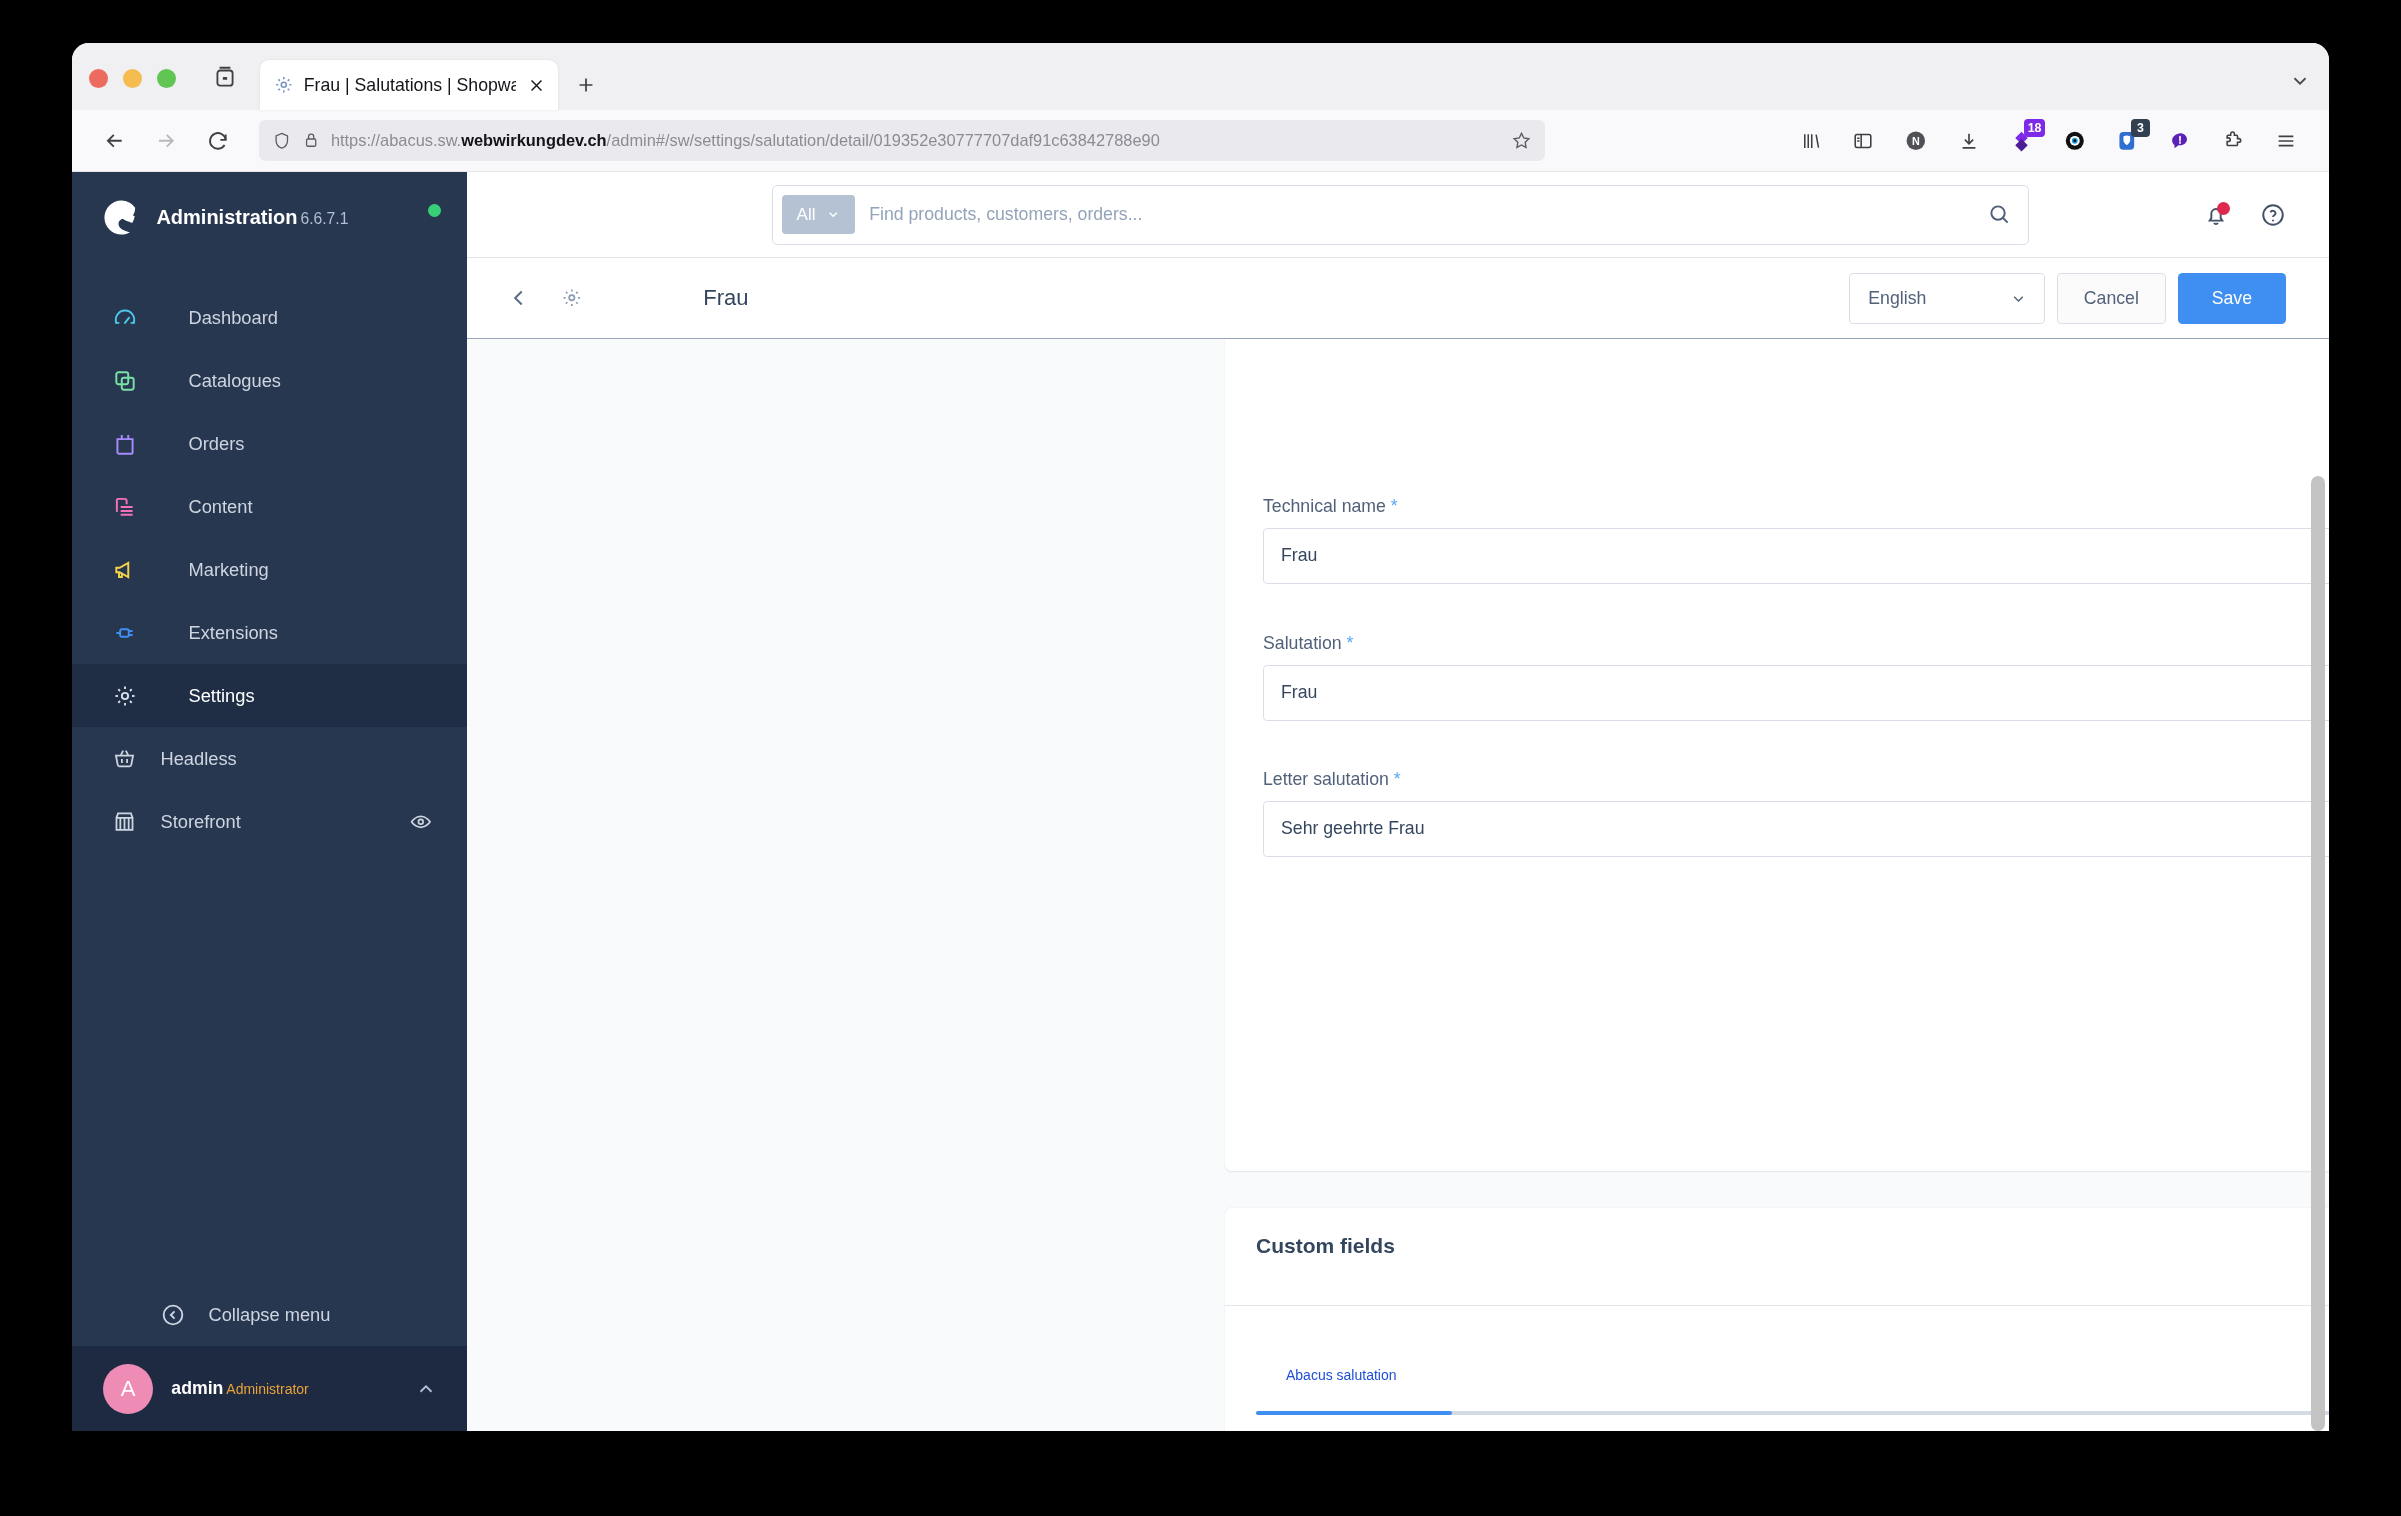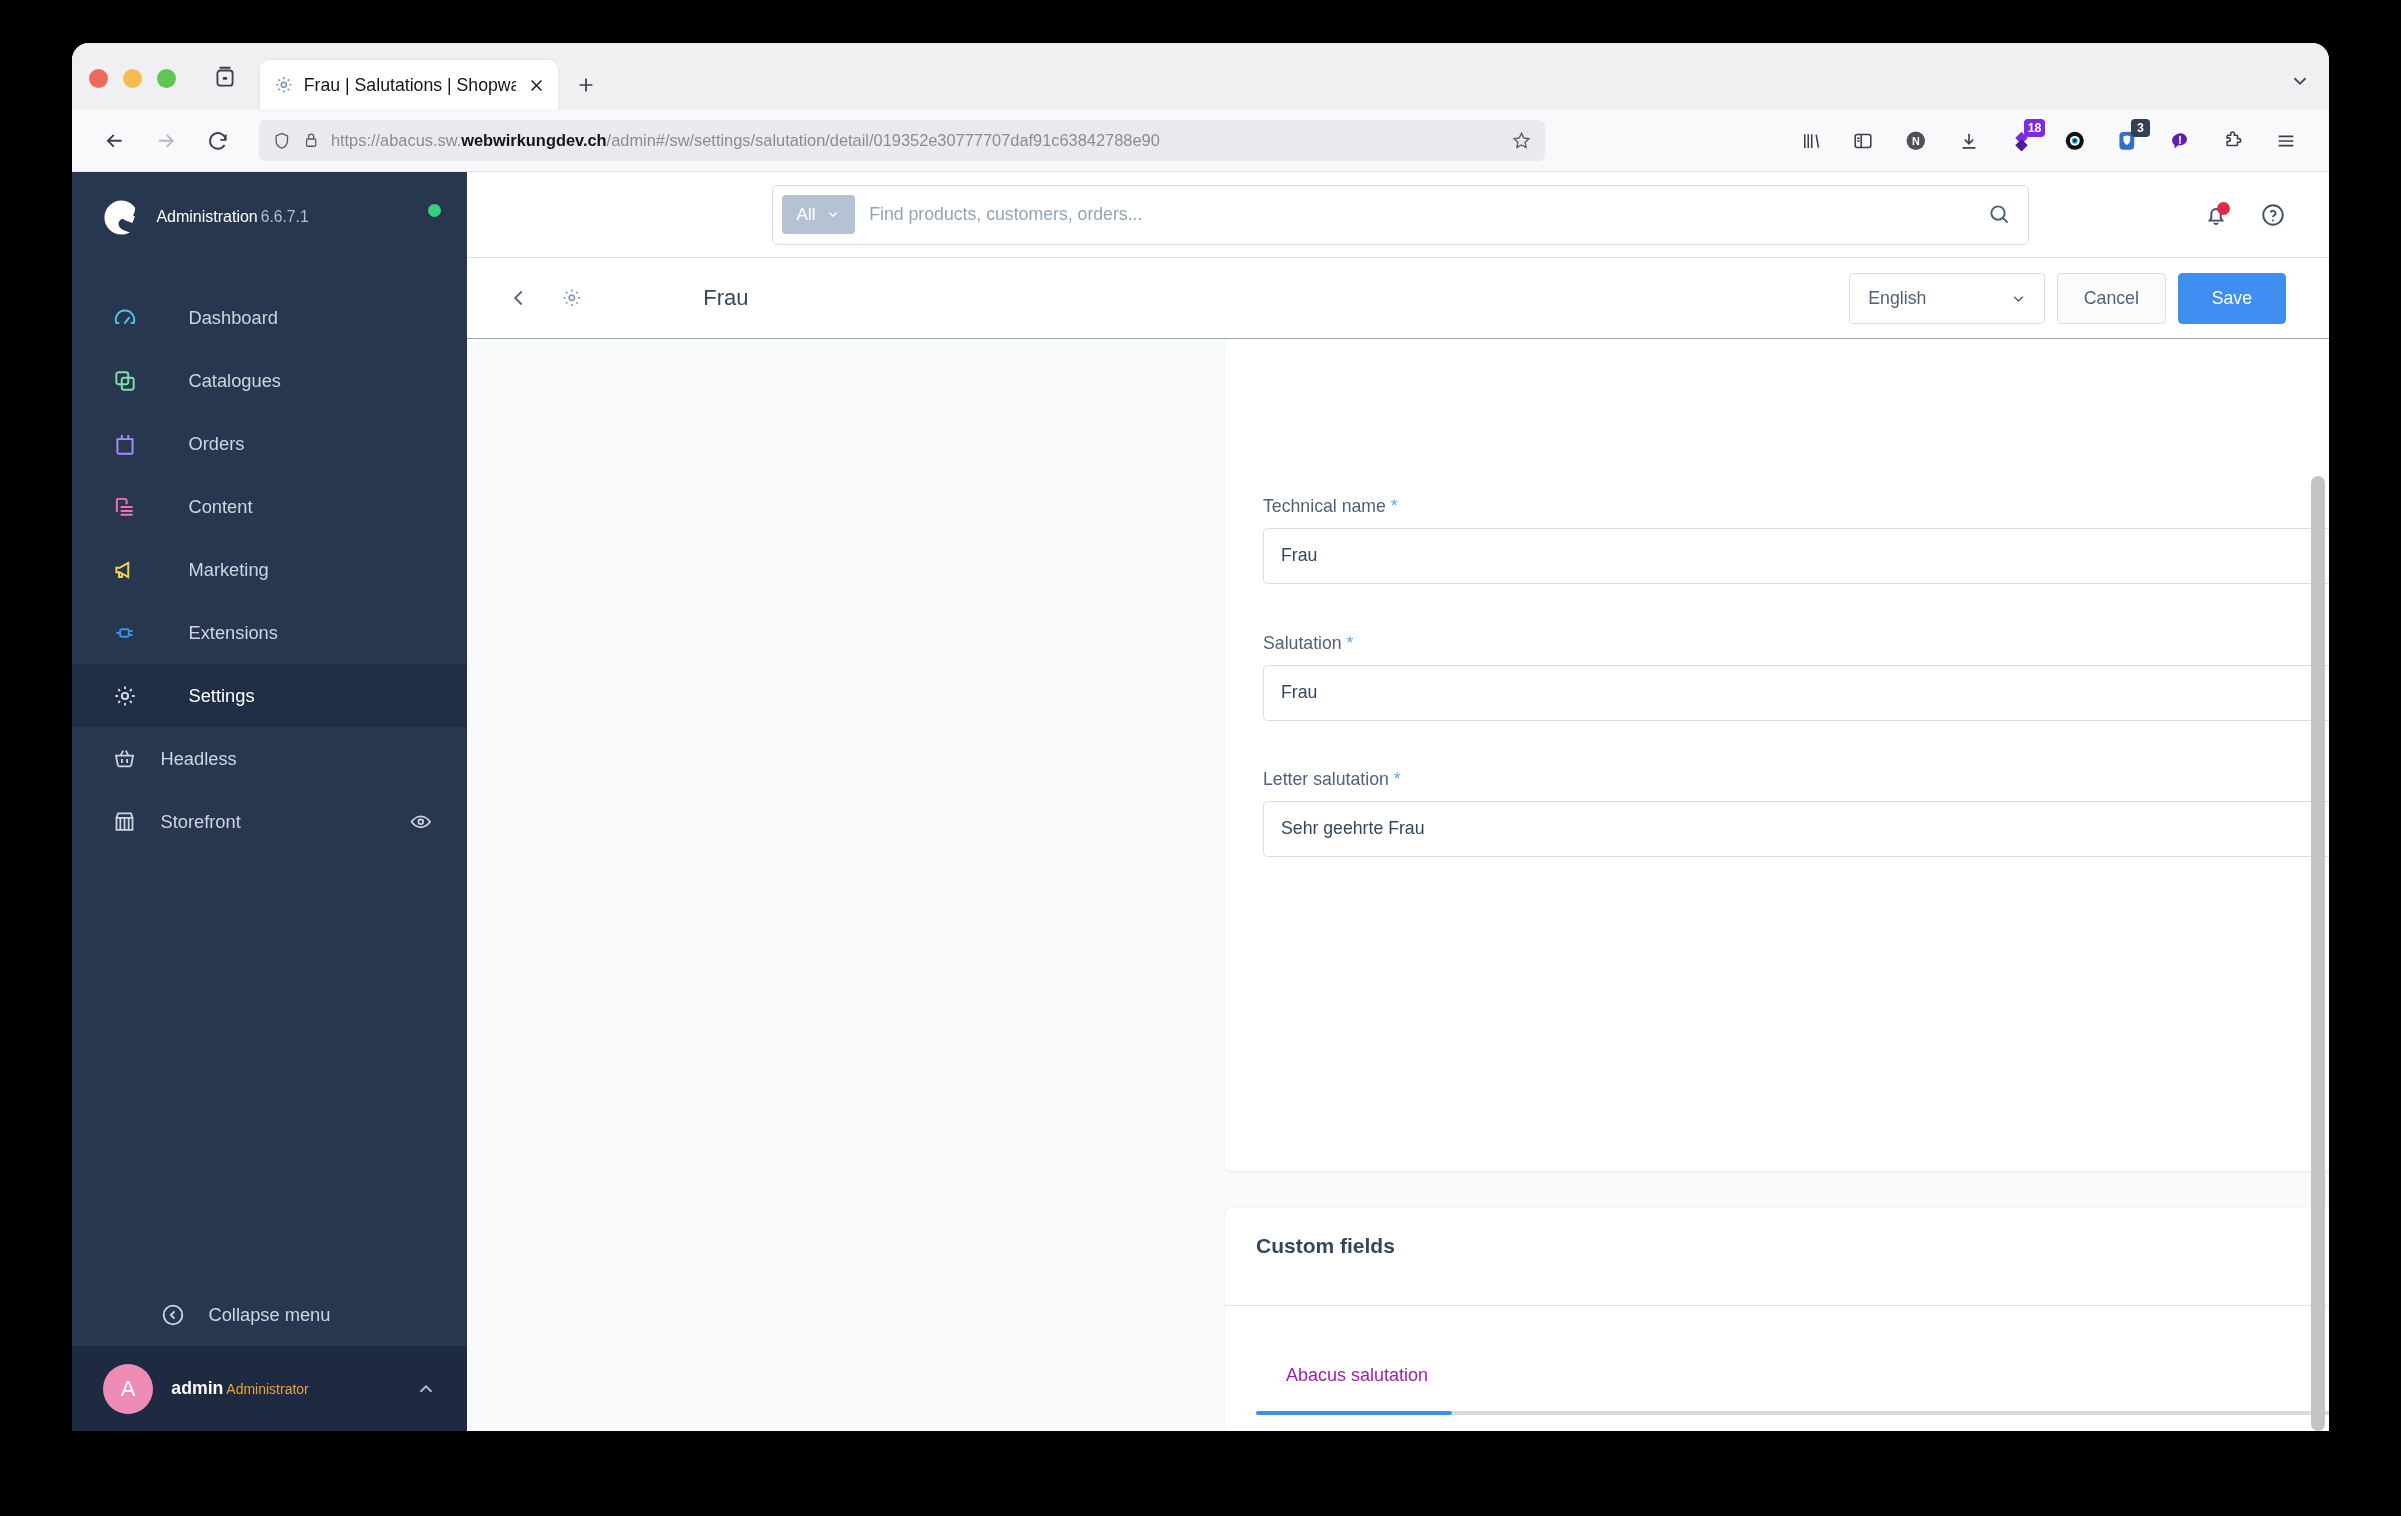--- a/index.html
+++ b/index.html
@@ -107,21 +107,21 @@
   
   .sidebar {
     width: 395px; flex: 0 0 395px;
     background: #283750;
     display: flex; flex-direction: column;
     position: relative;
   }
   .sb-header { display: flex; align-items: center; padding: 25px 26px 0 29px; gap: 14.4px; }
   .sb-logo { width: 41px; height: 41px; flex: 0 0 auto; }
   .sb-titles { flex: 1 1 auto; }
-  .sb-title { font-size: 16px; font-weight: 400; color: #fff; line-height: 1.12; }
+  .sb-title { font-size: 20px; font-weight: 700; color: #fff; line-height: 1.12; }
   .sb-version { font-size: 15.7px; color: #b4bfd0; line-height: 1.2; margin-top: 1.3px; }
   .sb-status-dot { width: 13px; height: 13px; border-radius: 50%; background: #37d079; flex: 0 0 auto; margin-bottom: 14.4px;}
 
   .sb-nav { margin-top: 48px; }
   .sb-item {
     height: 63px; display: flex; align-items: center;
     padding-left: 39px; gap: 22px; cursor: pointer;
   }
   .sb-item.active { background: #1f2d45; }
   .sb-item .sb-ico { width: 27.5px; height: 27.5px; flex: 0 0 auto; display:flex;align-items:center;justify-content:center; }
@@ -250,21 +250,21 @@
 
   .card-title {
     position: absolute; left: 31px; top: 26px;
     font-size: 21px; font-weight: 700; color: #34465e;
   }
   .card-divider { position: absolute; left: 0; right: 0; top: 97px; height: 0.7px; background: #e2e6ec; }
 
   .tabs { position: absolute; left: 31px; top: 131px; width: 1194px; }
   .tab-item {
     display: inline-flex; align-items: center; justify-content: center;
-    height: 72px; padding: 0 30px; font-size: 18px; color: #a21caf; cursor: pointer;
+    height: 72px; padding: 0 30px; font-size: 14px; color: #1d4ed8; cursor: pointer;
   }
   .tabs-underline { position: absolute; left: 0; top: 72px; width: 1194px; height: 3.9px; background: #d5dbe4; border-radius: 2px;}
   .tabs-underline .active-seg { position:absolute; left: 0; top: 0; width: 196px; height: 3.9px; background: #3f8ef2; border-radius: 2px;}
 
   .custom-body { position: absolute; left: 0; top: 216px; width: 100%; }
 
   
   .vscroll {
     position: absolute; right: 3.9px; top: 0; width: 14.4px; bottom: 0;
     background: transparent;

